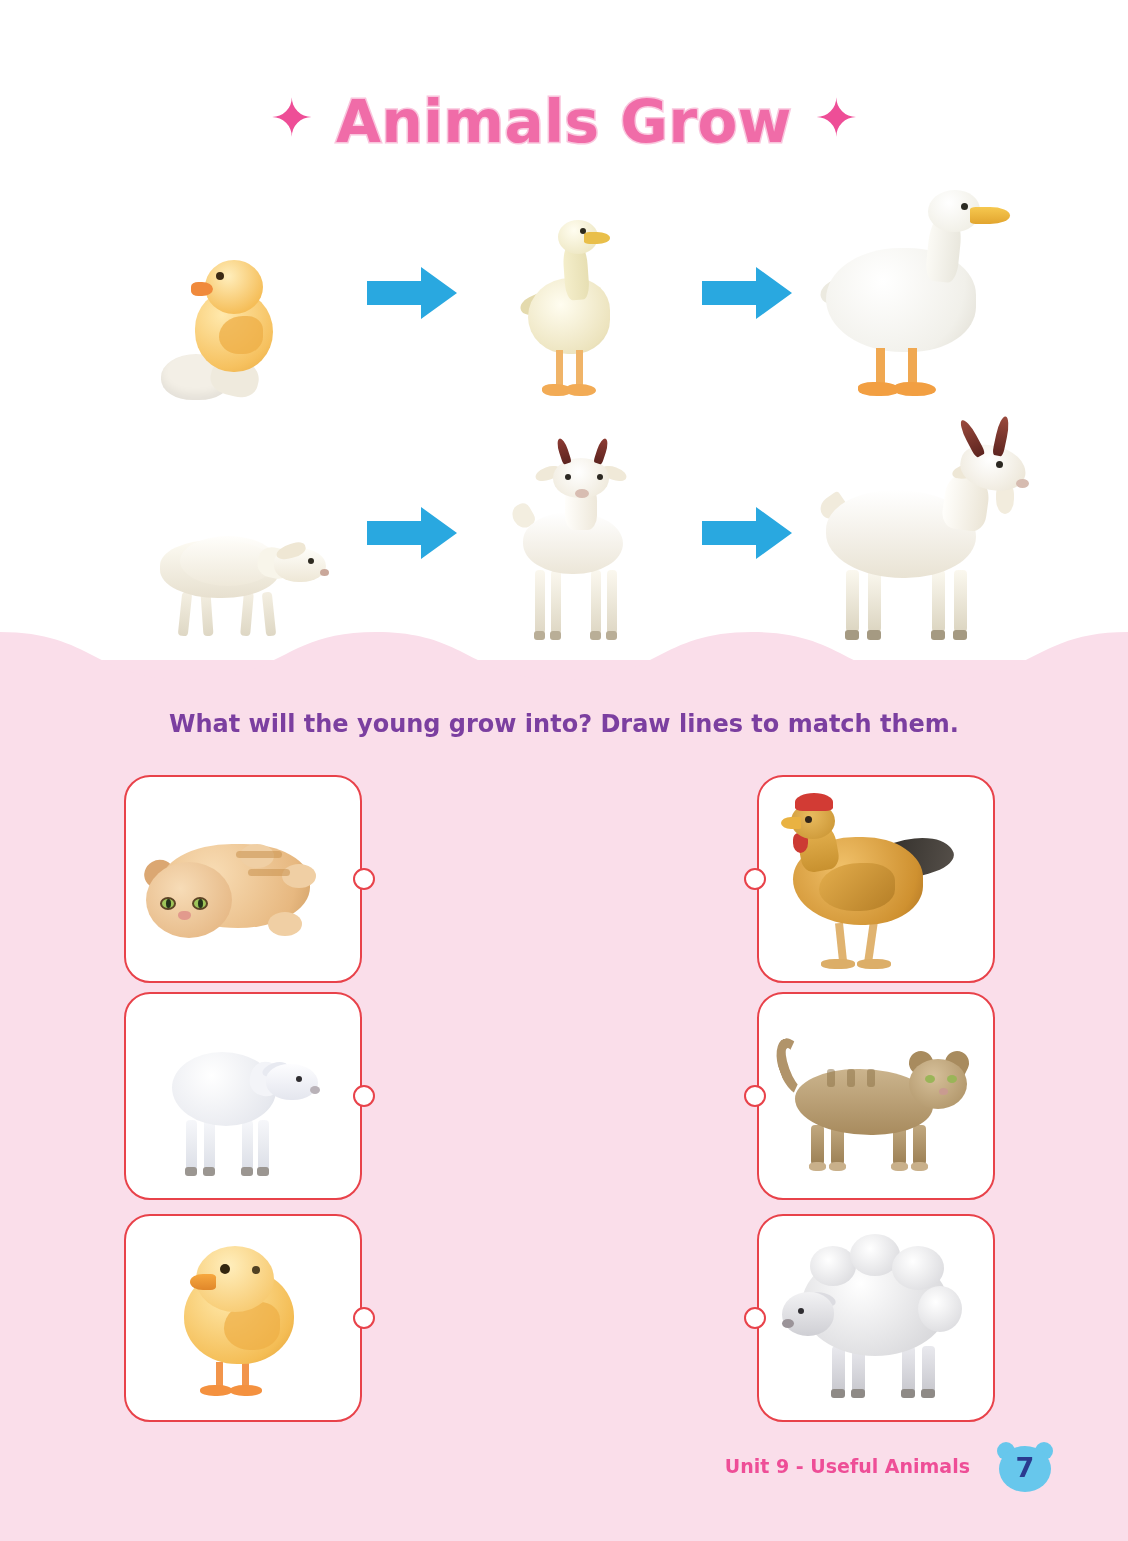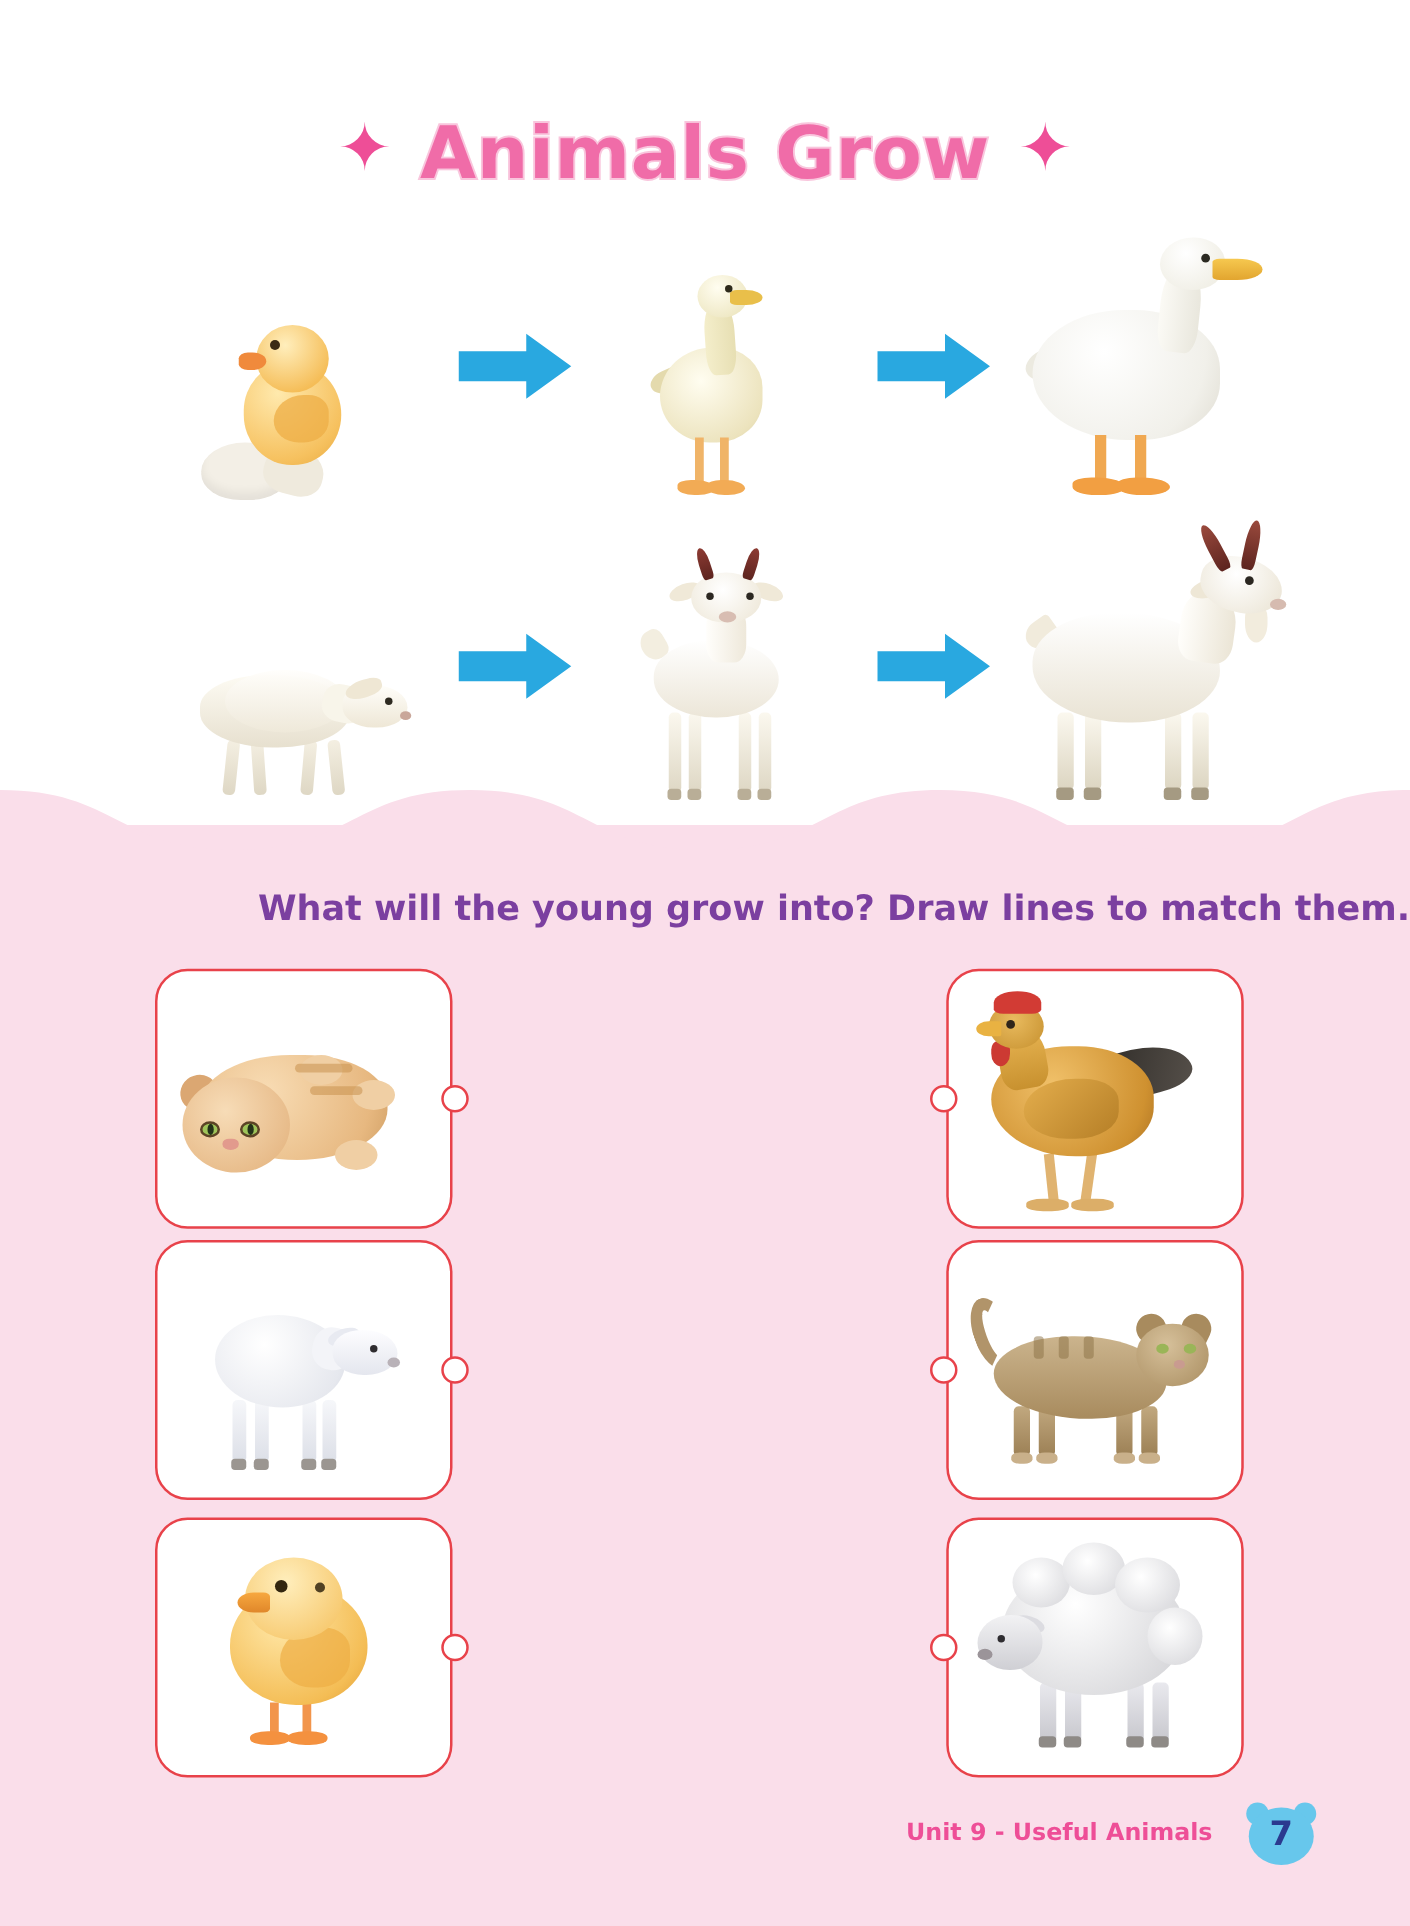--- a/index.html
+++ b/index.html
@@ -104,24 +104,24 @@
 
   
   .art { position: relative; }
 
   
   .prompt {
     position: absolute;
     left: 0;
     top: 710px;
     width: 1128px;
-    text-align: right;
+    text-align: center;
     font-family: "DejaVu Sans", sans-serif;
     font-weight: bold;
-    font-size: 28px;
+    font-size: 24px;
     color: #7b3fa0;
   }
 
   
   .card {
     position: absolute;
     width: 238px;
     height: 208px;
     background: #ffffff;
     border: 2.5px solid #e8424a;

